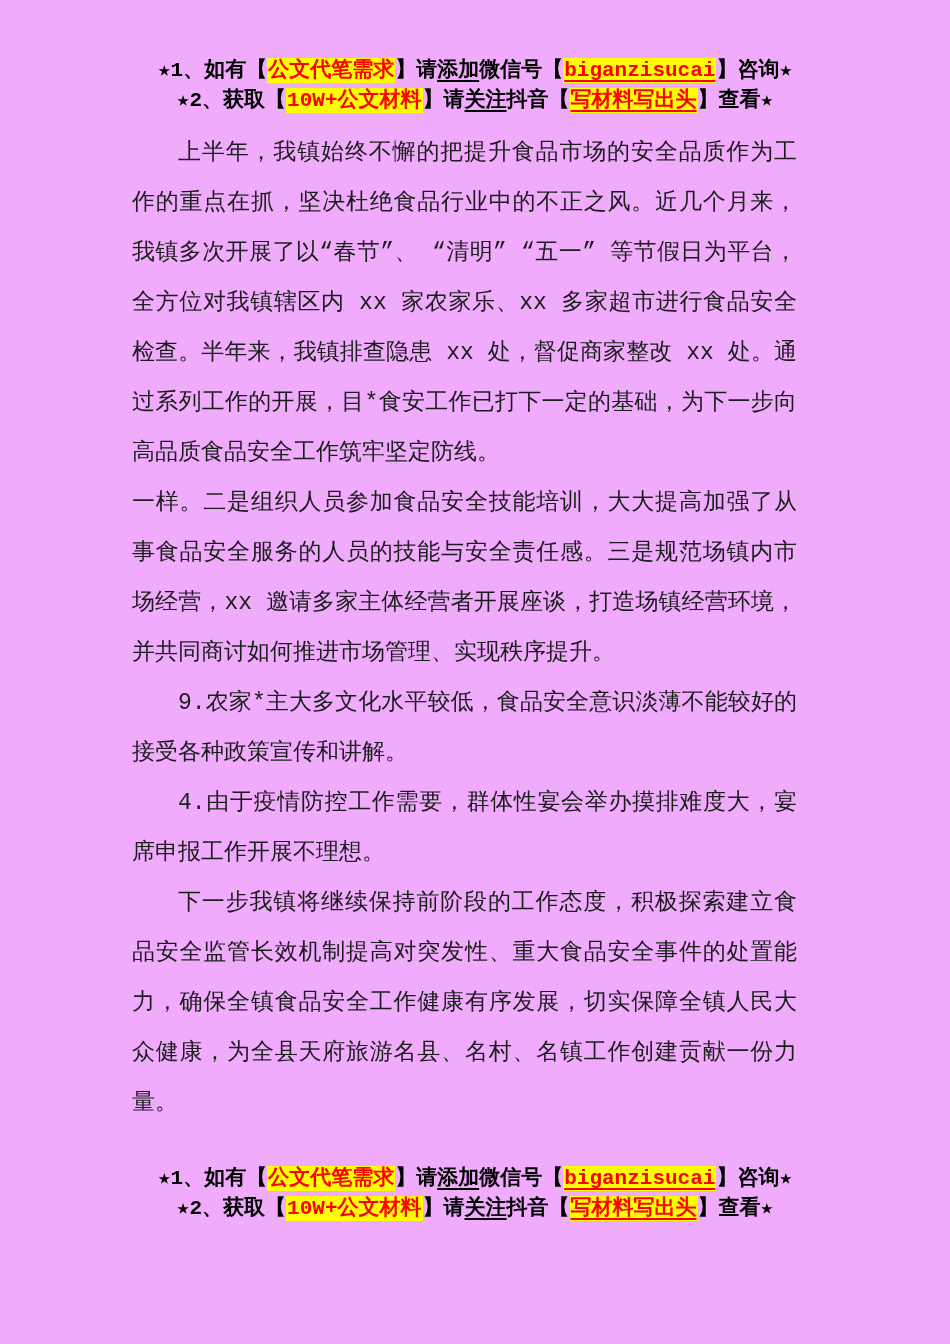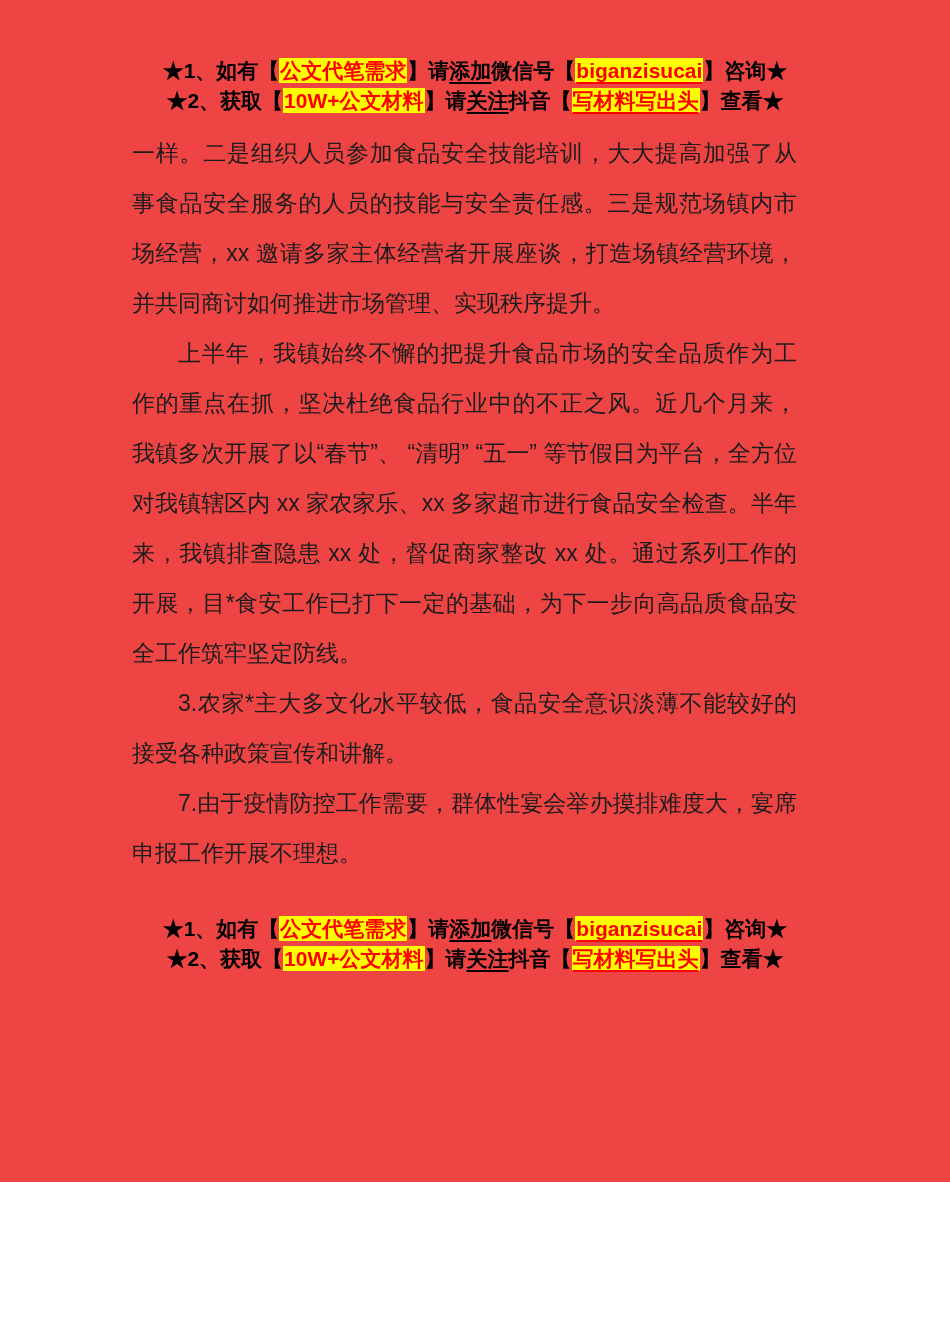--- a/index.html
+++ b/index.html
@@ -1,22 +1,22 @@
 <!DOCTYPE html>
 <html><head>
 <meta charset="utf-8">
 <style>
   html, body { margin: 0; padding: 0; background: #ffffff; }
   .page {
     position: relative;
     width: 950px;
-    height: 1182px;
-    background: #ef4444;
+    height: 1344px;
+    background: #f0abfc;
     overflow: hidden;
-    font-family: Liberation Sans, sans-serif;
+    font-family: Liberation Mono, monospace;
     color: #1a1a1a;
   }
   .promo {
     text-align: center;
     font-weight: 700;
     font-size: 21px;
     line-height: 30px;
     color: #000000;
     letter-spacing: 0px;
   }
@@ -61,24 +61,25 @@
 <body>
 
 <div class="page">
 
   <div class="promo promo-header">
     <div class="promo-line"><span class="seg plain">★1、如有【</span><span class="seg highlight">公文代笔需求</span><span class="seg plain">】请</span><span class="seg underline">添加</span><span class="seg plain">微信号【</span><span class="seg highlight-underline">biganzisucai</span><span class="seg plain">】咨询★</span></div>
     <div class="promo-line"><span class="seg plain">★2、获取【</span><span class="seg highlight">10W+公文材料</span><span class="seg plain">】请</span><span class="seg underline">关注</span><span class="seg plain">抖音【</span><span class="seg highlight-underline">写材料写出头</span><span class="seg plain">】查看★</span></div>
   </div>
 
   <div class="doc-body">
+      <p class="para body indent">上半年，我镇始终不懈的把提升食品市场的安全品质作为工作的重点在抓，坚决杜绝食品行业中的不正之风。近几个月来，我镇多次开展了以“春节”、 “清明” “五一” 等节假日为平台，全方位对我镇辖区内 xx 家农家乐、xx 多家超市进行食品安全检查。半年来，我镇排查隐患 xx 处，督促商家整改 xx 处。通过系列工作的开展，目*食安工作已打下一定的基础，为下一步向高品质食品安全工作筑牢坚定防线。</p>
       <p class="para body">一样。二是组织人员参加食品安全技能培训，大大提高加强了从事食品安全服务的人员的技能与安全责任感。三是规范场镇内市场经营，xx 邀请多家主体经营者开展座谈，打造场镇经营环境，并共同商讨如何推进市场管理、实现秩序提升。</p>
-      <p class="para body indent">上半年，我镇始终不懈的把提升食品市场的安全品质作为工作的重点在抓，坚决杜绝食品行业中的不正之风。近几个月来，我镇多次开展了以“春节”、 “清明” “五一” 等节假日为平台，全方位对我镇辖区内 xx 家农家乐、xx 多家超市进行食品安全检查。半年来，我镇排查隐患 xx 处，督促商家整改 xx 处。通过系列工作的开展，目*食安工作已打下一定的基础，为下一步向高品质食品安全工作筑牢坚定防线。</p>
-      <p class="para body indent">3.农家*主大多文化水平较低，食品安全意识淡薄不能较好的接受各种政策宣传和讲解。</p>
-      <p class="para body indent">7.由于疫情防控工作需要，群体性宴会举办摸排难度大，宴席申报工作开展不理想。</p>
+      <p class="para body indent">9.农家*主大多文化水平较低，食品安全意识淡薄不能较好的接受各种政策宣传和讲解。</p>
+      <p class="para body indent">4.由于疫情防控工作需要，群体性宴会举办摸排难度大，宴席申报工作开展不理想。</p>
+      <p class="para body indent">下一步我镇将继续保持前阶段的工作态度，积极探索建立食品安全监管长效机制提高对突发性、重大食品安全事件的处置能力，确保全镇食品安全工作健康有序发展，切实保障全镇人民大众健康，为全县天府旅游名县、名村、名镇工作创建贡献一份力量。</p>
     </div>
 
   <div class="promo promo-footer">
     <div class="promo-line"><span class="seg plain">★1、如有【</span><span class="seg highlight">公文代笔需求</span><span class="seg plain">】请</span><span class="seg underline">添加</span><span class="seg plain">微信号【</span><span class="seg highlight-underline">biganzisucai</span><span class="seg plain">】咨询★</span></div>
     <div class="promo-line"><span class="seg plain">★2、获取【</span><span class="seg highlight">10W+公文材料</span><span class="seg plain">】请</span><span class="seg underline">关注</span><span class="seg plain">抖音【</span><span class="seg highlight-underline">写材料写出头</span><span class="seg plain">】查看★</span></div>
   </div>
 
 </div>
 
 </body></html>

